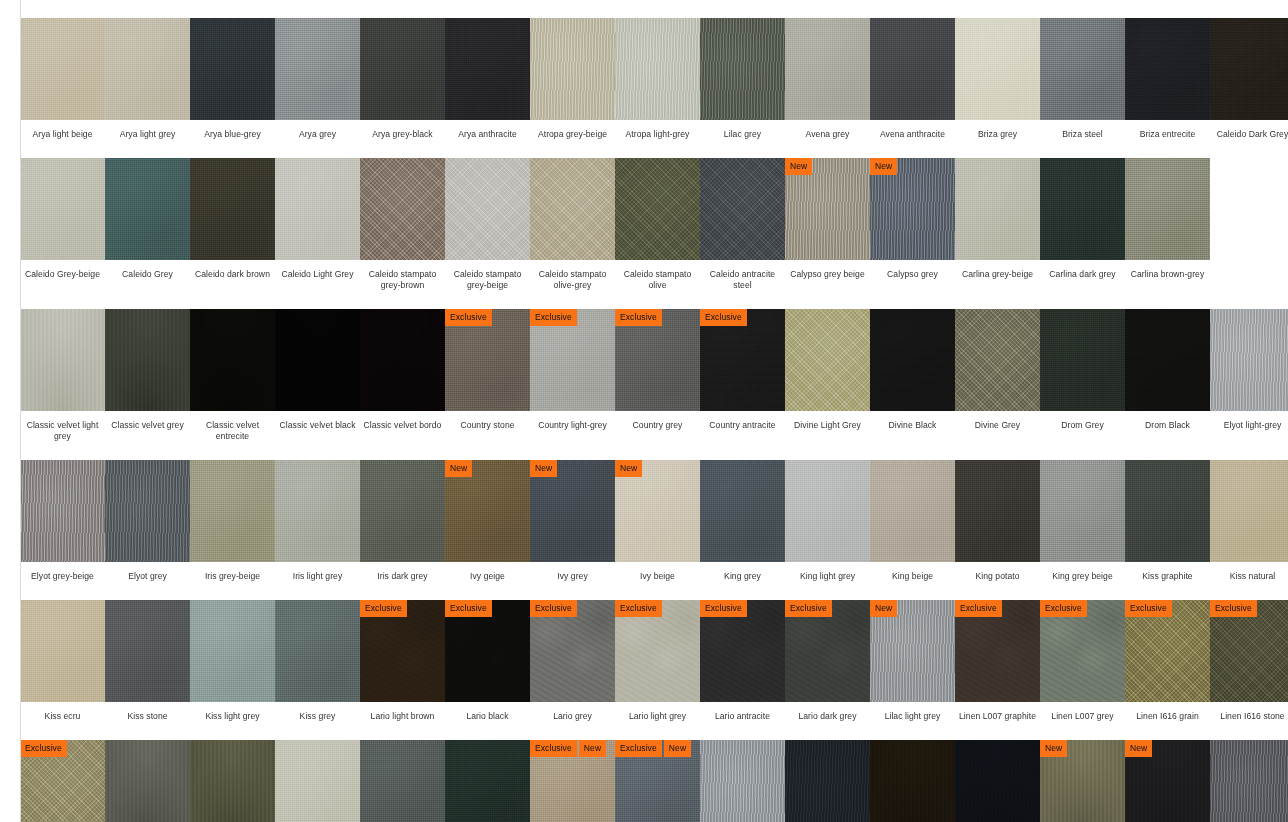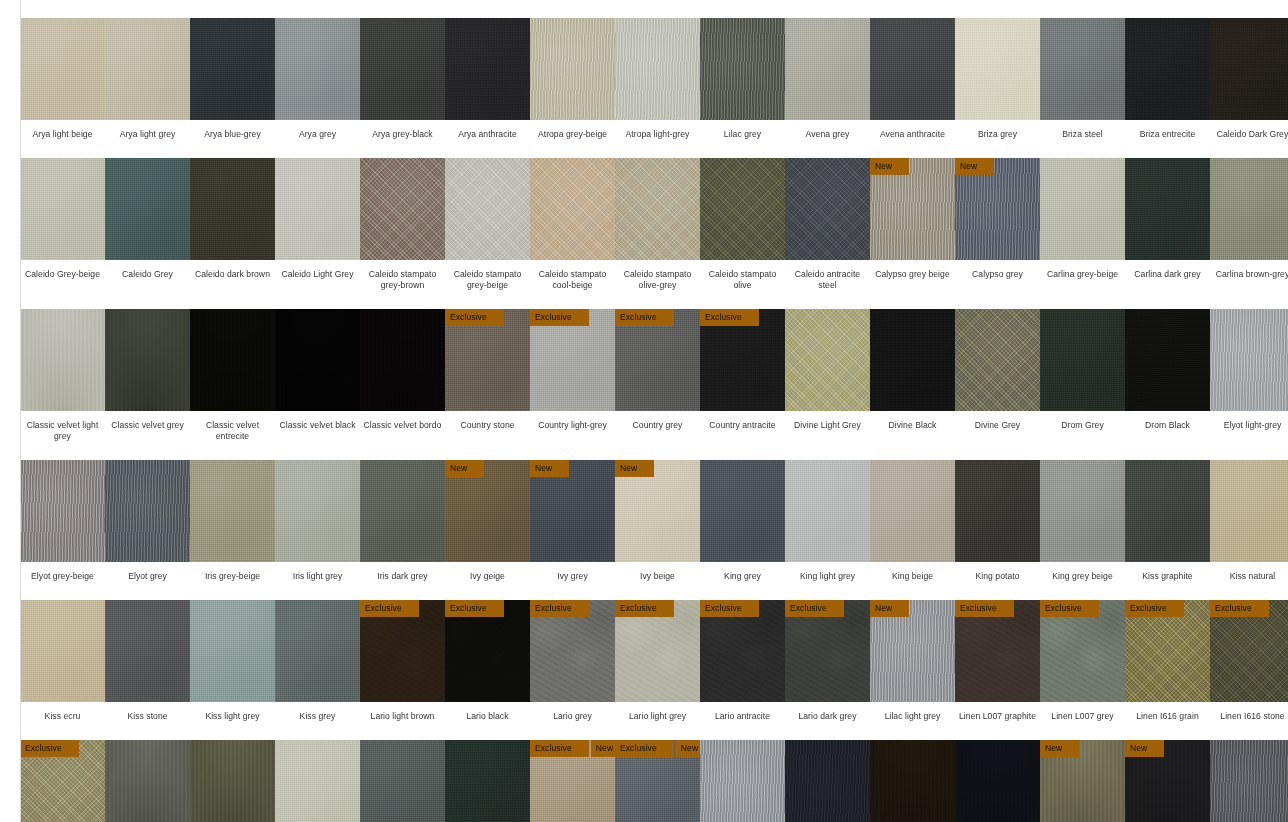--- a/index.html
+++ b/index.html
@@ -92,25 +92,25 @@
     opacity: .9;
   }
   .badges {
     position: absolute;
     left: 0; top: 0;
     display: flex;
     gap: 2px;
     z-index: 3;
   }
   .badge {
-    background: #a16207;
+    background: #f97316;
     color: #111111;
     font-size: 8.5px;
     line-height: 1;
-    padding: 4px 17px 4px 5px;
+    padding: 4px 5px 4px 5px;
     white-space: nowrap;
     letter-spacing: .1px;
   }
   .caption {
     margin-top: 9px;
     font-size: 8.6px;
     line-height: 11px;
     color: #333333;
     text-align: center;
     padding: 0 2px;
@@ -205,24 +205,20 @@
         </div>
         <div class="cell">
           <div class="swatch boucle" style="background-color: rgb(141, 127, 114);"></div>
           <div class="caption">Caleido stampato grey-brown</div>
         </div>
         <div class="cell">
           <div class="swatch boucle" style="background-color: rgb(196, 194, 189);"></div>
           <div class="caption">Caleido stampato grey-beige</div>
         </div>
         <div class="cell">
-          <div class="swatch boucle" style="background-color: rgb(198, 180, 154);"></div>
-          <div class="caption">Caleido stampato cool-beige</div>
-        </div>
-        <div class="cell">
           <div class="swatch boucle" style="background-color: rgb(184, 176, 153);"></div>
           <div class="caption">Caleido stampato olive-grey</div>
         </div>
         <div class="cell">
           <div class="swatch boucle" style="background-color: rgb(93, 96, 70);"></div>
           <div class="caption">Caleido stampato olive</div>
         </div>
         <div class="cell">
           <div class="swatch boucle" style="background-color: rgb(75, 80, 85);"></div>
           <div class="caption">Caleido antracite steel</div>

